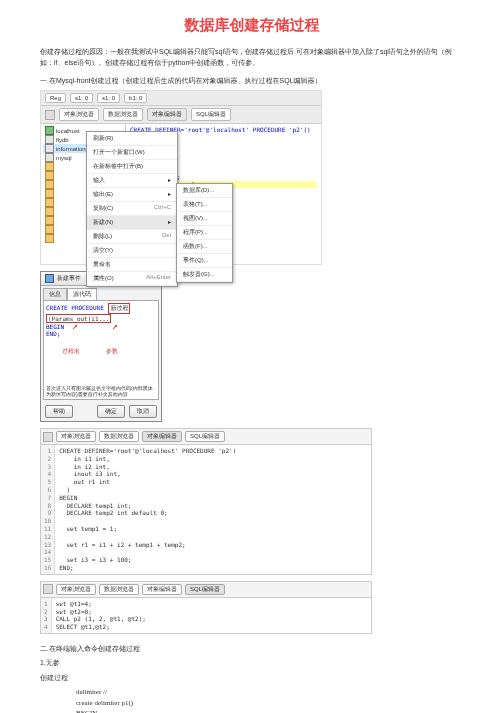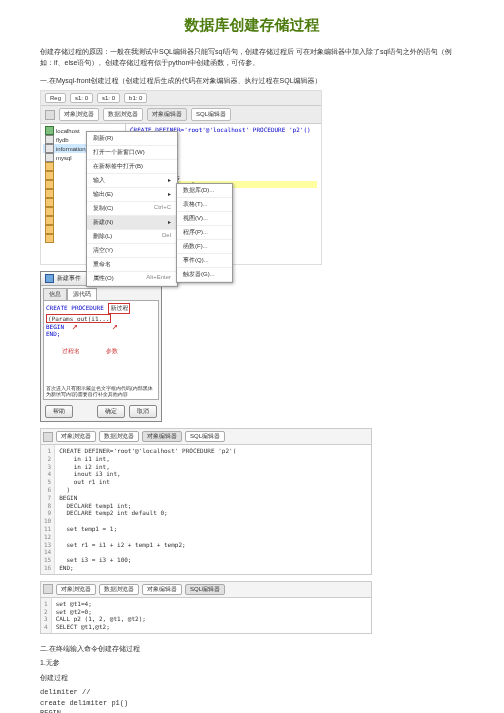--- a/index.html
+++ b/index.html
@@ -14,21 +14,21 @@
   .page {
     width: 504px;
     padding: 10px 40px 20px 40px;
     box-sizing: border-box;
   }
   h1.title {
     text-align: center;
     font-size: 15px;
     font-weight: bold;
     margin: 6px 0 12px 0;
-    color: #4d7c0f;
+    color: #ef4444;
   }
   .intro {
     font-size: 7px;
     line-height: 1.5;
     color: #333;
     margin-bottom: 8px;
   }
   .sect-head {
     font-size: 7px;
     margin: 6px 0 4px 0;
@@ -270,22 +270,23 @@
   .plain {
     font-size: 7px;
     line-height: 1.5;
     margin-top: 10px;
   }
   .plain .note {
     color: #333;
     margin: 4px 0;
   }
   .plain .code {
-    font-family: Liberation Mono, monospace;
+    font-family: Liberation Serif, serif;
     white-space: pre;
+    margin-left: 36px;
   }
 </style>
 </head>
 <body>
 
 <div class="page">
 
   <h1 class="title">数据库创建存储过程</h1>
 
   <div class="intro">创建存储过程的原因：一般在我测试中SQL编辑器只能写sql语句，创建存储过程后 可在对象编辑器中加入除了sql语句之外的语句（例如：if、else语句）。创建存储过程有似于python中创建函数，可传参。</div>

